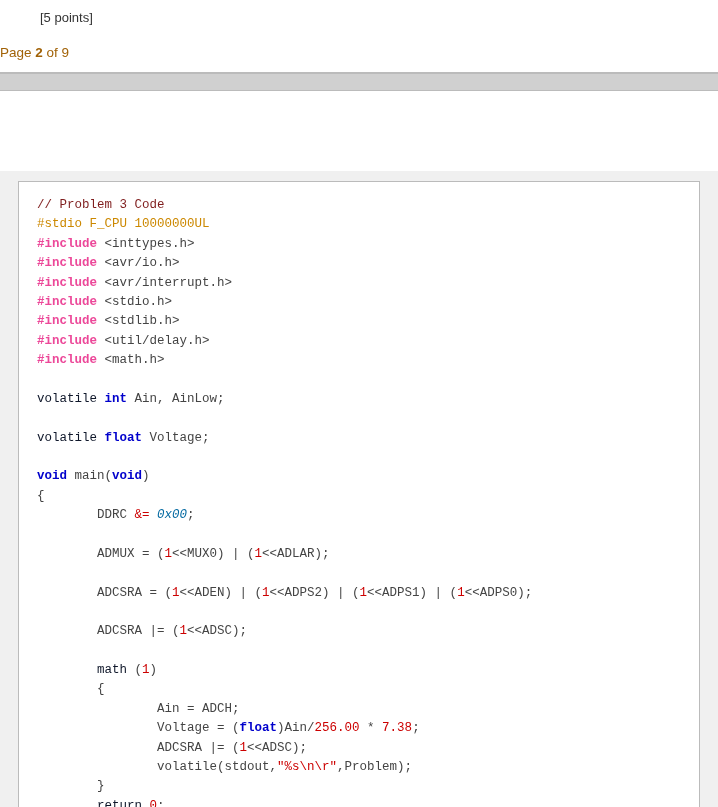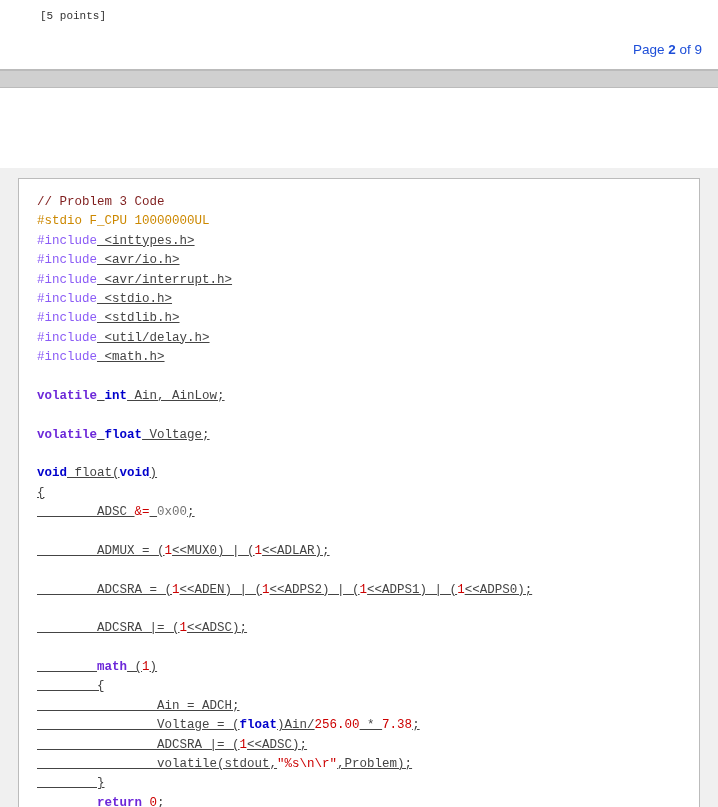--- a/index.html
+++ b/index.html
@@ -17,31 +17,30 @@
       justify-content: space-between;
       align-items: flex-start;
     }
 
     .question-label {
       font-size: 13px;
       color: #333;
     }
 
     .points-label {
-      font-size: 11px;
+      font-size: 13px;
       color: #333;
-      font-family: Liberation Mono, monospace;
     }
 
     .page-number-bar {
       background: #fff;
-      text-align: right;
+      text-align: left;
       padding: 10px 16px 12px 0;
       font-size: 13.5px;
-      color: #1d4ed8;
+      color: #a16207;
       border-bottom: 1.5px solid #bbb;
     }
 
     .page-number-bar strong {
       font-weight: bold;
     }
 
     .gray-divider {
       height: 18px;
       background: #d0d0d0;
@@ -63,27 +62,27 @@
 
     .code-block {
       font-family: 'Courier New', Courier, monospace;
       font-size: 12.5px;
       line-height: 1.55;
       white-space: pre;
     }
 
     .c-comment { color: #7f1d1d; }
     .c-define { color: #cc8800; }
-    .c-include-kw { color: #8b5cf6; }
-    .c-keyword { color: #6d28d9; font-weight: bold; }
+    .c-include-kw { color: #ec4899; font-weight: bold; }
+    .c-keyword { color: #0f172a; font-weight: normal; }
     .c-type { color: #0000cc; font-weight: bold; }
     .c-operator { color: #cc0000; }
     .c-number { color: #cc0000; }
-    .c-hex { color: #737373; }
-    .c-plain { color: #444; text-decoration: underline; }
+    .c-hex { color: #0369a1; font-style: italic; }
+    .c-plain { color: #444; }
     .c-float-literal { color: #cc0000; }
     .c-string { color: #cc0000; }
   </style>
 </head>
 <body>
 
 <div class="page-top">
   <span class="points-label">[5 points]</span>
 </div>
 
@@ -103,23 +102,23 @@
 <span class="c-include-kw">#include</span><span class="c-plain"> &lt;avr/interrupt.h&gt;</span>
 <span class="c-include-kw">#include</span><span class="c-plain"> &lt;stdio.h&gt;</span>
 <span class="c-include-kw">#include</span><span class="c-plain"> &lt;stdlib.h&gt;</span>
 <span class="c-include-kw">#include</span><span class="c-plain"> &lt;util/delay.h&gt;</span>
 <span class="c-include-kw">#include</span><span class="c-plain"> &lt;math.h&gt;</span>
 
 <span class="c-keyword">volatile</span><span class="c-plain"> </span><span class="c-type">int</span><span class="c-plain"> Ain, AinLow;</span>
 
 <span class="c-keyword">volatile</span><span class="c-plain"> </span><span class="c-type">float</span><span class="c-plain"> Voltage;</span>
 
-<span class="c-type">void</span><span class="c-plain"> float(</span><span class="c-type">void</span><span class="c-plain">)</span>
+<span class="c-type">void</span><span class="c-plain"> main(</span><span class="c-type">void</span><span class="c-plain">)</span>
 <span class="c-plain">{</span>
-<span class="c-plain">        ADSC </span><span class="c-operator">&amp;=</span><span class="c-plain"> </span><span class="c-hex">0x00</span><span class="c-plain">;</span>
+<span class="c-plain">        DDRC </span><span class="c-operator">&amp;=</span><span class="c-plain"> </span><span class="c-hex">0x00</span><span class="c-plain">;</span>
 
 <span class="c-plain">        ADMUX = (</span><span class="c-number">1</span><span class="c-plain">&lt;&lt;MUX0) | (</span><span class="c-number">1</span><span class="c-plain">&lt;&lt;ADLAR);</span>
 
 <span class="c-plain">        ADCSRA = (</span><span class="c-number">1</span><span class="c-plain">&lt;&lt;ADEN) | (</span><span class="c-number">1</span><span class="c-plain">&lt;&lt;ADPS2) | (</span><span class="c-number">1</span><span class="c-plain">&lt;&lt;ADPS1) | (</span><span class="c-number">1</span><span class="c-plain">&lt;&lt;ADPS0);</span>
 
 <span class="c-plain">        ADCSRA |= (</span><span class="c-number">1</span><span class="c-plain">&lt;&lt;ADSC);</span>
 
 <span class="c-plain">        </span><span class="c-keyword">math</span><span class="c-plain"> (</span><span class="c-number">1</span><span class="c-plain">)</span>
 <span class="c-plain">        {</span>
 <span class="c-plain">                Ain = ADCH;</span>

